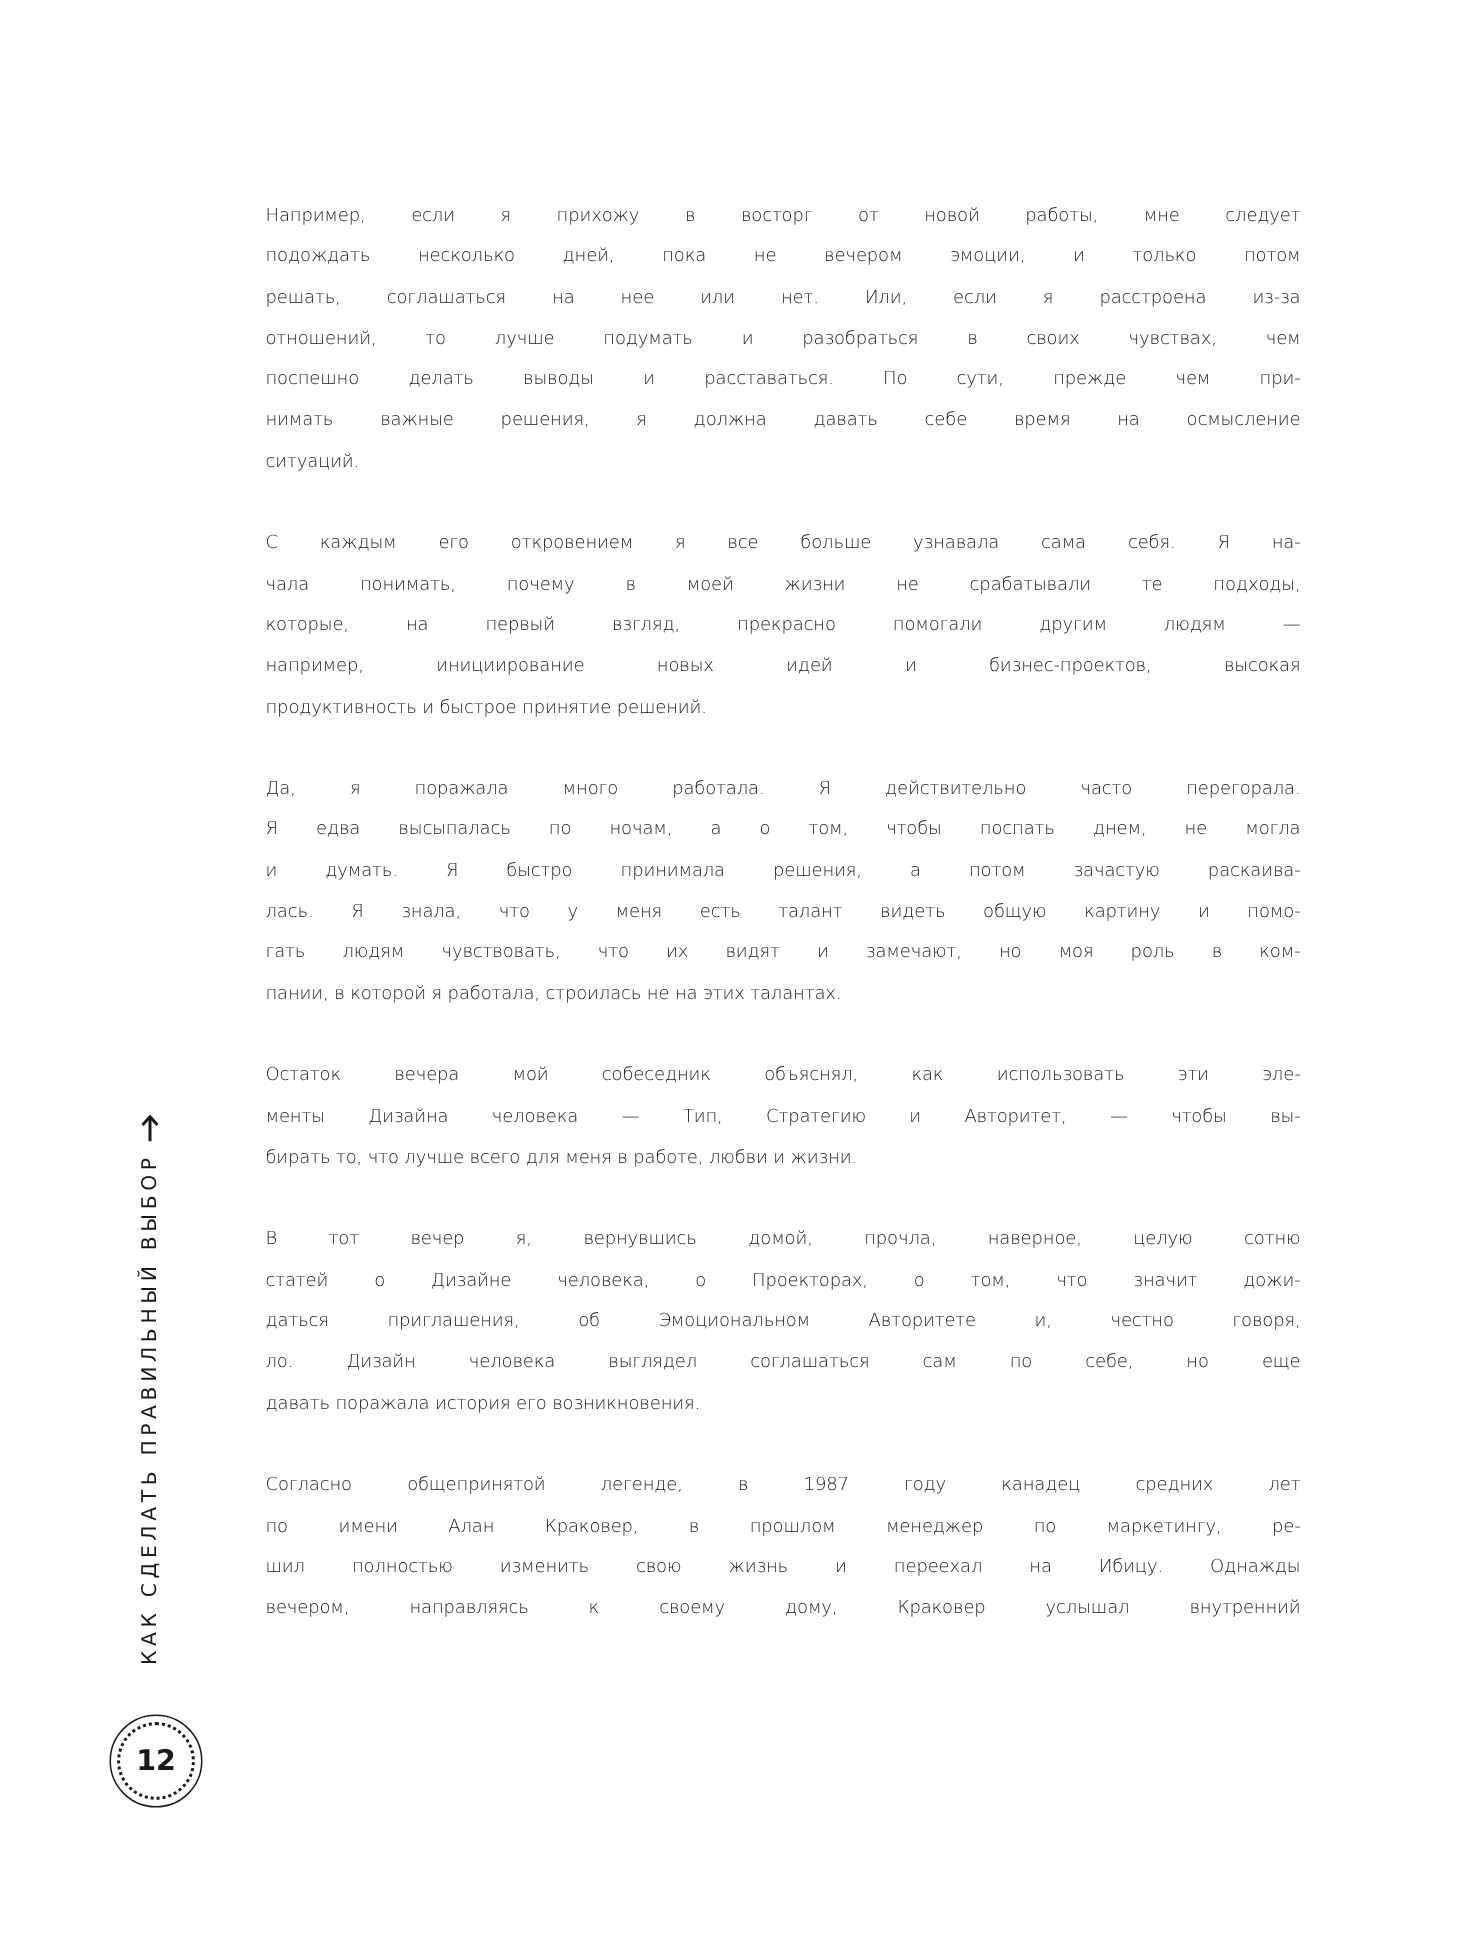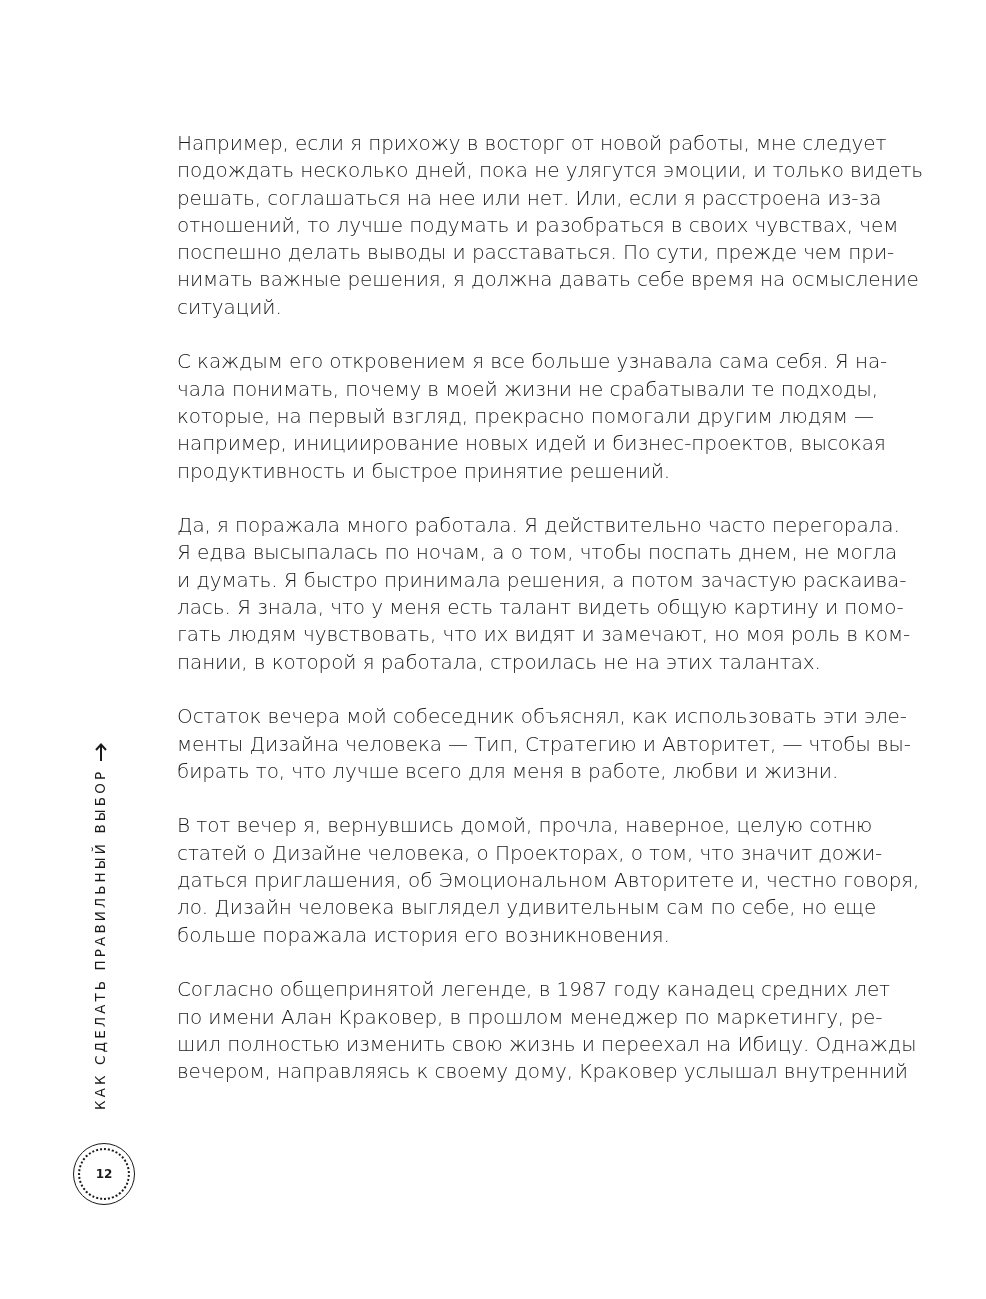--- a/index.html
+++ b/index.html
@@ -18,21 +18,21 @@
     .page {
       position: absolute;
       left: 0; top: 0;
       width: 986px; height: 1299px;
     }
     .body-text {
       position: absolute;
       left: 177px;
       top: 130px;
       width: 690px;
-      font-size: 20px;
+      font-size: 12px;
       line-height: 27.3px;
       font-weight: 300;
       letter-spacing: -0.1px;
     }
     .para {
       margin: 0 0 27.3px 0;
       text-align: justify;
       text-align-last: left;
       hyphens: manual;
     }
@@ -80,35 +80,35 @@
     }
     .page-number .inner {
       position: absolute;
       left: 4px; top: 4px; right: 4px; bottom: 4px;
       border-radius: 50%;
       border: 2.5px dotted #1a1a1a;
     }
     .page-number .num {
       font-family: "DejaVu Sans", sans-serif;
       font-weight: bold;
-      font-size: 12px;
+      font-size: 19px;
       position: relative;
       z-index: 1;
     }
   </style>
 </head>
 <body>
 
 <div class="page">
 
   <div class="body-text">
 
     <p class="para">
       <span class="line">Например, если я прихожу в восторг от новой работы, мне следует</span>
-      <span class="line">подождать несколько дней, пока не улягутся эмоции, и только видеть</span>
+      <span class="line">подождать несколько дней, пока не вечером эмоции, и только потом</span>
       <span class="line">решать, соглашаться на нее или нет. Или, если я расстроена из-за</span>
       <span class="line">отношений, то лучше подумать и разобраться в своих чувствах, чем</span>
       <span class="line">поспешно делать выводы и расставаться. По сути, прежде чем при-</span>
       <span class="line">нимать важные решения, я должна давать себе время на осмысление</span>
       <span class="line last">ситуаций.</span>
     </p>
 
     <p class="para">
       <span class="line">С каждым его откровением я все больше узнавала сама себя. Я на-</span>
       <span class="line">чала понимать, почему в моей жизни не срабатывали те подходы,</span>
@@ -129,22 +129,22 @@
     <p class="para">
       <span class="line">Остаток вечера мой собеседник объяснял, как использовать эти эле-</span>
       <span class="line">менты Дизайна человека — Тип, Стратегию и Авторитет, — чтобы вы-</span>
       <span class="line last">бирать то, что лучше всего для меня в работе, любви и жизни.</span>
     </p>
 
     <p class="para">
       <span class="line">В тот вечер я, вернувшись домой, прочла, наверное, целую сотню</span>
       <span class="line">статей о Дизайне человека, о Проекторах, о том, что значит дожи-</span>
       <span class="line">даться приглашения, об Эмоциональном Авторитете и, честно говоря,</span>
-      <span class="line">ло. Дизайн человека выглядел удивительным сам по себе, но еще</span>
-      <span class="line last">больше поражала история его возникновения.</span>
+      <span class="line">ло. Дизайн человека выглядел соглашаться сам по себе, но еще</span>
+      <span class="line last">давать поражала история его возникновения.</span>
     </p>
 
     <p class="para">
       <span class="line">Согласно общепринятой легенде, в 1987 году канадец средних лет</span>
       <span class="line">по имени Алан Краковер, в прошлом менеджер по маркетингу, ре-</span>
       <span class="line">шил полностью изменить свою жизнь и переехал на Ибицу. Однажды</span>
       <span class="line">вечером, направляясь к своему дому, Краковер услышал внутренний</span>
     </p>
   </div>
 

